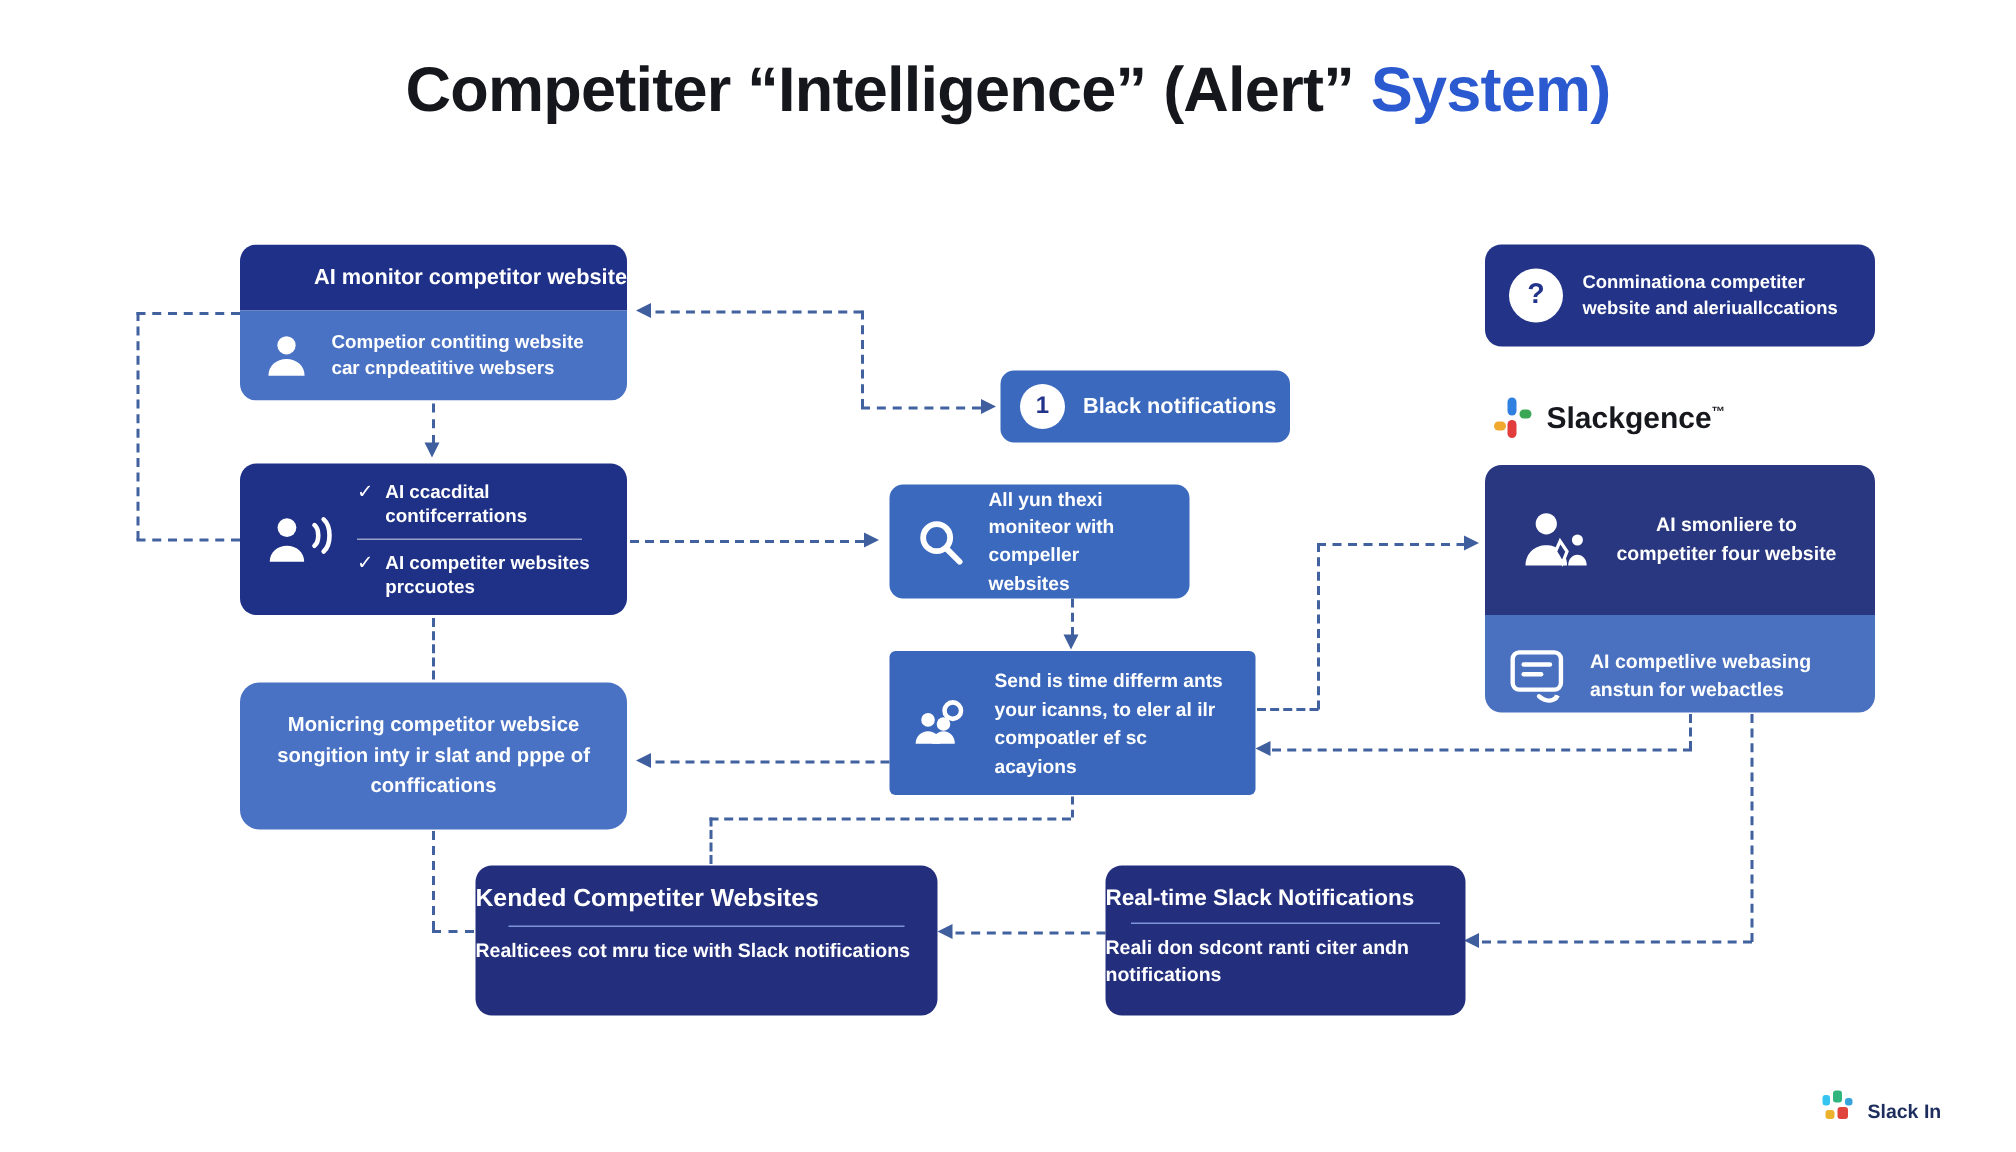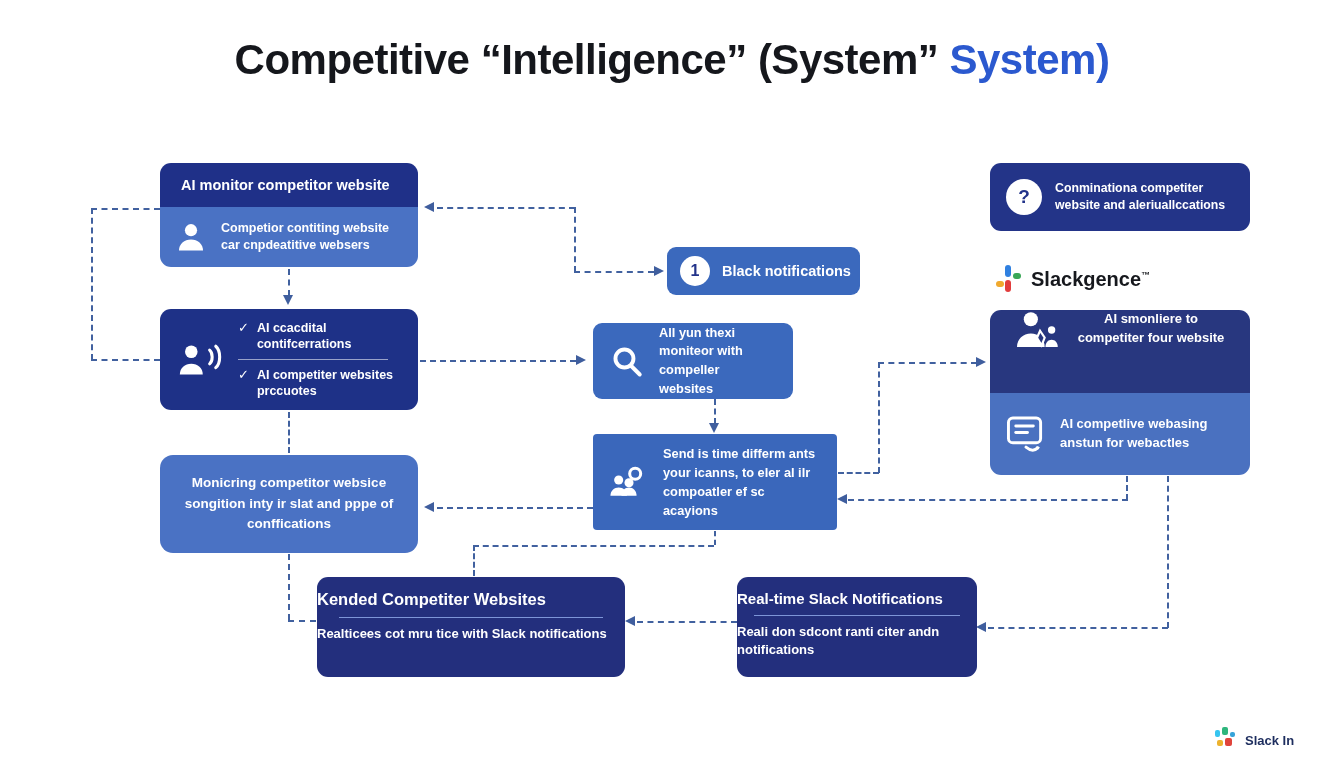--- a/index.html
+++ b/index.html
@@ -8,21 +8,21 @@
   
   .title{position:absolute;top:36px;left:0;width:1344px;text-align:center;
          font-size:42px;font-weight:800;letter-spacing:-0.5px;color:#15171c;}
   .title .accent{color:#2b59cf;}
   
   .box{position:absolute;box-sizing:border-box;color:#fff;border-radius:11px;}
   .deepnavy{background:#232f7d;}
   
   .boxA{left:160px;top:163px;width:258px;height:104px;overflow:hidden;}
   .boxA .hdr{background:#1f3088;height:44px;line-height:44px;padding-left:21px;
-             font-size:14.5px;font-weight:800;}
+             font-size:14.5px;font-weight:800;text-align:right;}
   .boxA .bod{background:#4a72c4;height:60px;display:flex;align-items:center;gap:13px;padding:0 14px;}
   .boxA .bod .txt{font-size:12.5px;font-weight:700;line-height:1.35;}
   
   .boxB{left:160px;top:309px;width:258px;height:101px;background:#1e3187;
         display:flex;align-items:center;gap:10px;padding:0 12px 0 16px;}
   .chkcol{flex:1;}
   .chkrow{display:flex;gap:8px;font-size:12.5px;font-weight:700;line-height:1.3;}
   .chk{font-size:13px;font-weight:900;}
   .chkdiv{border-top:1.5px solid rgba(255,255,255,.55);margin:7px 0;width:150px;}
   
@@ -59,21 +59,21 @@
         align-items:center;gap:13px;padding:0 16px;}
   .boxI .txt{font-size:12.3px;font-weight:700;line-height:1.4;}
   
   .slackgence{position:absolute;left:995px;top:265px;display:flex;align-items:center;gap:10px;}
   .sg-icon{position:relative;width:26px;height:28px;flex:none;}
   .sg-icon i{position:absolute;border-radius:3px;}
   .sg-txt{font-size:20px;font-weight:800;color:#16181d;}
   .sg-tm{font-size:9px;color:#16181d;vertical-align:super;font-weight:700;}
   
   .boxJ{left:990px;top:310px;width:260px;height:165px;overflow:hidden;border-radius:11px;}
-  .boxJ .top{background:#28377f;height:83px;display:flex;gap:12px;padding:0 22px;}
+  .boxJ .top{background:#28377f;height:100px;display:flex;align-items:center;gap:12px;padding:0 22px;}
   .boxJ .btm{background:#4a71c0;height:82px;display:flex;align-items:center;gap:12px;padding:0 14px;}
   .boxJ .txt{font-size:13px;font-weight:700;line-height:1.45;}
   .boxJ .top .txt{text-align:center;flex:1;}
   
   .slackin{position:absolute;left:1213px;top:727px;display:flex;align-items:center;gap:8px;}
   .si-icon{position:relative;width:24px;height:26px;flex:none;}
   .si-icon i{position:absolute;border-radius:2px;}
   .si-txt{font-size:13px;font-weight:800;color:#1d2d5e;}
   
   .dh{position:absolute;height:0;border-top:2px dashed #41619f;}
@@ -83,21 +83,21 @@
   .ah-right{border-top:5.5px solid transparent;border-bottom:5.5px solid transparent;border-left:10px solid #3f5e9e;}
   .ah-down{border-left:5.5px solid transparent;border-right:5.5px solid transparent;border-top:10px solid #3f5e9e;}
   .ico{flex:none;}
 </style>
 </head>
 <body>
 
 <div class="canvas">
 
   <div class="title">
-    <span>Competitive “Intelligence” (System”</span>
+    <span>Competiter “Intelligence” (Alert”</span>
     <span class="accent">System)</span>
   </div>
 
   <div class="dh" style="left:91px;top:208px;width:69px;"></div>
   <div class="dv" style="left:91px;top:208px;height:152px;"></div>
   <div class="dh" style="left:91px;top:359px;width:69px;"></div>
 
   <div class="dh" style="left:437px;top:207px;width:138px;"></div>
   <div class="ah ah-left" style="left:424px;top:202px;"></div>
   <div class="dv" style="left:574px;top:207px;height:65px;"></div>

